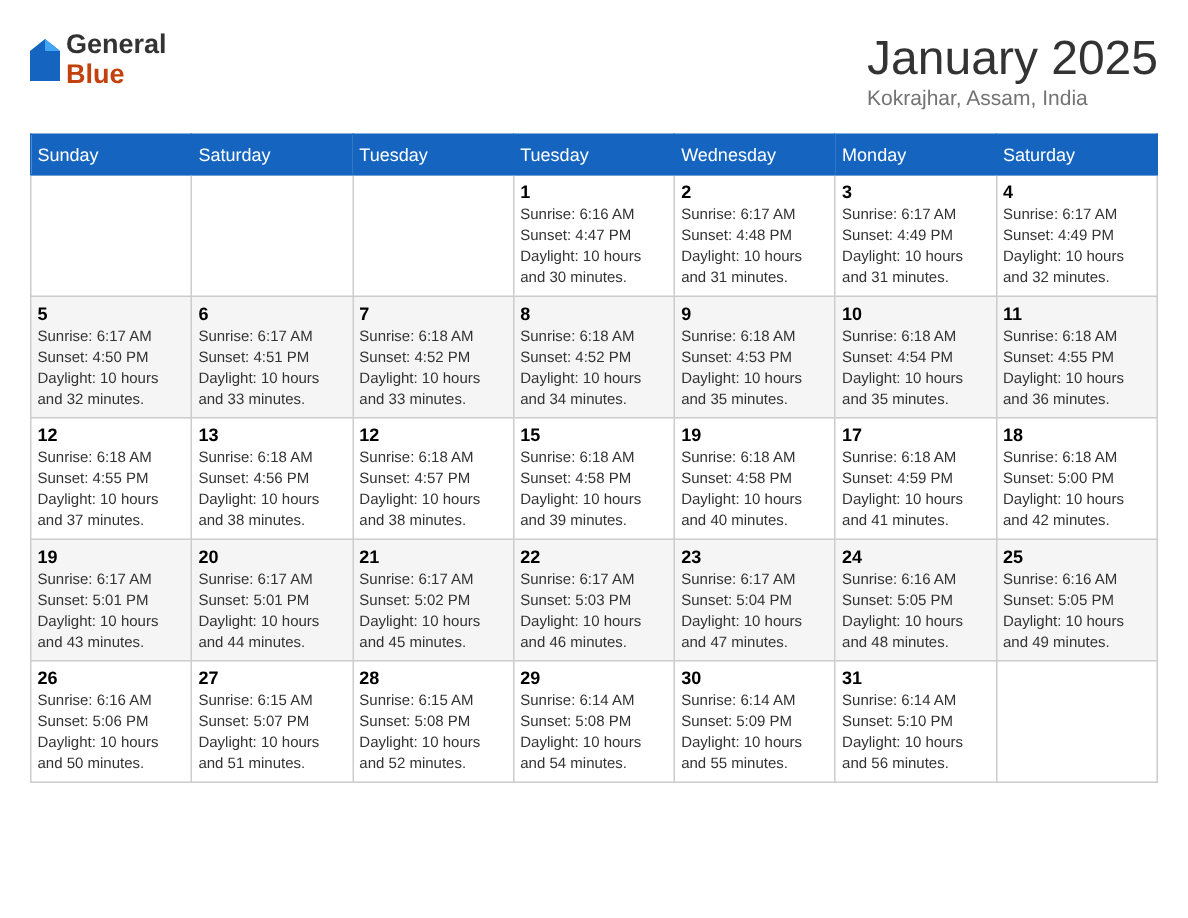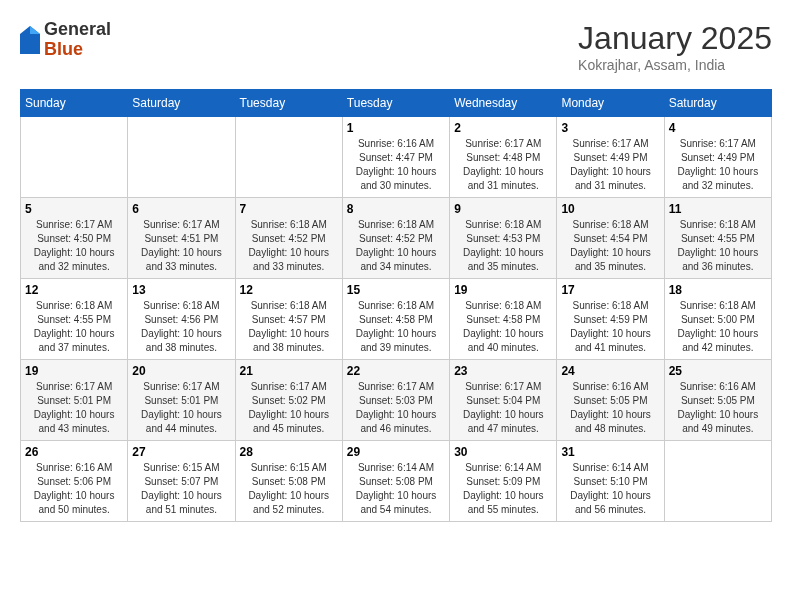--- a/index.html
+++ b/index.html
@@ -70,21 +70,20 @@
     .day-number {
       font-weight: bold;
       font-size: 12px;
       margin-bottom: 2px;
       display: block;
     }
     .day-info {
       font-size: 10px;
       color: #333;
       line-height: 1.4;
-      text-align: center;
     }
     .empty-cell {
       background: #fff;
     }
     .row-shaded td {
       background: #f5f5f5;
     }
     .row-white td {
       background: #fff;
     }

